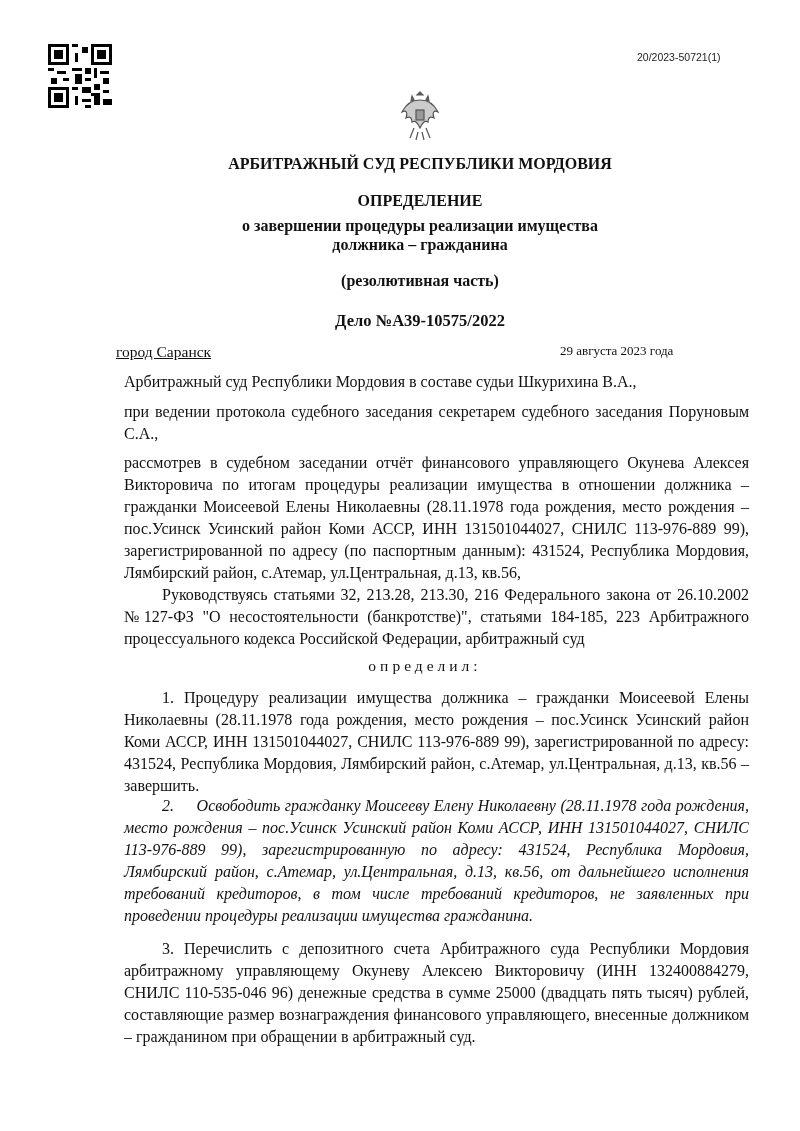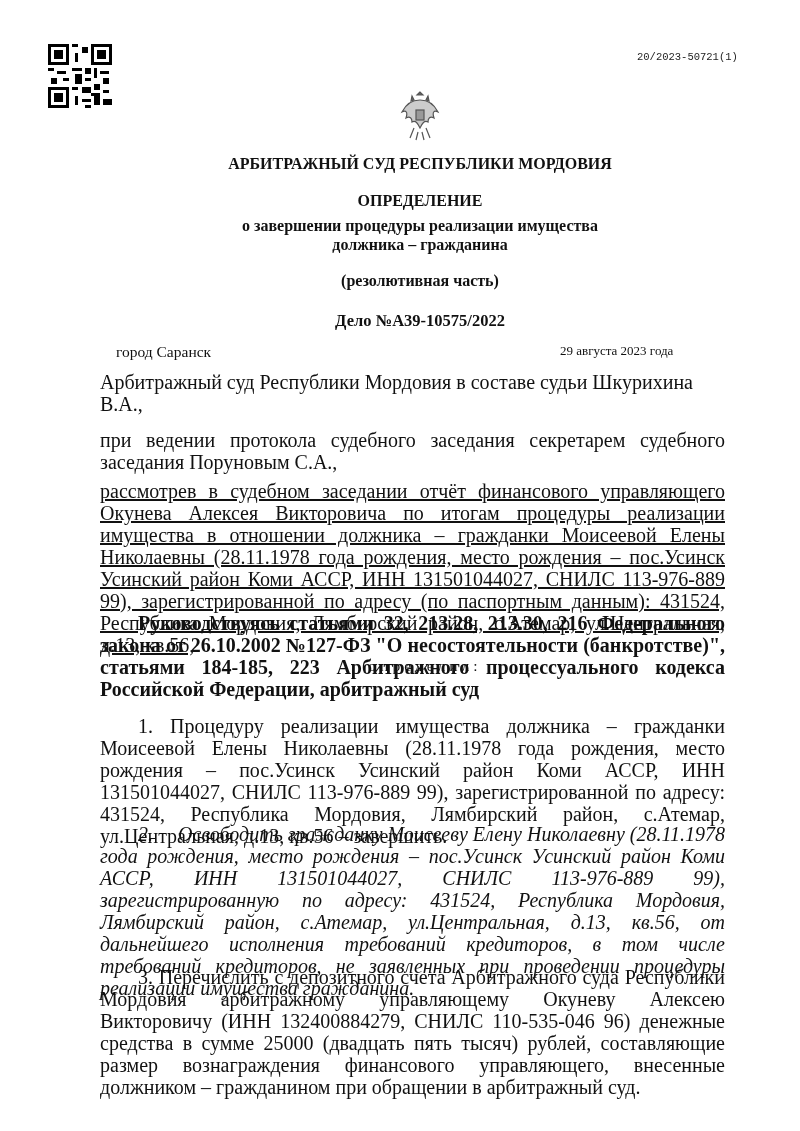--- a/index.html
+++ b/index.html
@@ -1,35 +1,35 @@
 <!DOCTYPE html>
 <html><head>
   <meta charset="utf-8">
   <style>
     html, body { margin: 0; padding: 0; background: #ffffff; }
     body { width: 800px; height: 1131px; position: relative; overflow: hidden;
       font-family: "Liberation Serif", "DejaVu Serif", serif; color: #111; }
     .qr { position: absolute; left: 48px; top: 44px; width: 64px; height: 64px; }
-    .docnum { position: absolute; left: 637px; top: 51px; font-family: Liberation Mono, monospace; font-size: 10.5px; color: #222; }
+    .docnum { position: absolute; left: 637px; top: 51px; font-family: Liberation Sans, sans-serif; font-size: 10.5px; color: #222; }
     .emblem { position: absolute; left: 398px; top: 88px; width: 44px; height: 54px; }
     .hdr { position: absolute; left: 0; width: 840px; text-align: center; font-weight: bold; font-size: 16px; }
     .court { top: 155px; }
     .title { top: 192px; }
     .sub1 { top: 217px; }
     .sub2 { top: 236px; }
     .resol { top: 272px; }
     .case { top: 311px; font-size: 16.5px; }
-    .body { position: absolute; left: 100px; width: 625px; font-size: 20px; line-height: 22px; }
-    .just { text-align: justify; text-align-last: left; margin-top: 28px; }
-    .city { position: absolute; left: 116px; top: 343px; font-size: 15.5px; }
+    .body { position: absolute; left: 124px; width: 625px; font-size: 16px; line-height: 22px; }
+    .just { text-align: justify; text-align-last: left; }
+    .city { position: absolute; left: 116px; top: 343px; font-size: 15.5px; text-decoration: underline; }
     .date { position: absolute; left: 560px; top: 343px; font-size: 13px; }
     .p1 { top: 371px; }
     .p2 { top: 401px; }
-    .p3 { top: 452px; text-decoration: underline; }
-    .p4 { top: 584px; text-indent: 38px; font-weight: bold; }
+    .p3 { top: 452px; }
+    .p4 { top: 584px; text-indent: 38px; }
     .decided { position: absolute; left: 0; width: 850px; text-align: center; top: 657px; font-size: 15.5px; letter-spacing: 4px; }
     .p5 { top: 687px; text-indent: 38px; }
     .p6 { top: 795px; text-indent: 38px; font-style: italic; }
     .p7 { top: 938px; text-indent: 38px; }
   </style>
 </head>
 <body>
 
 <svg class="qr" viewBox="0 0 21 21" shape-rendering="crispEdges">
   <g fill="#000">

